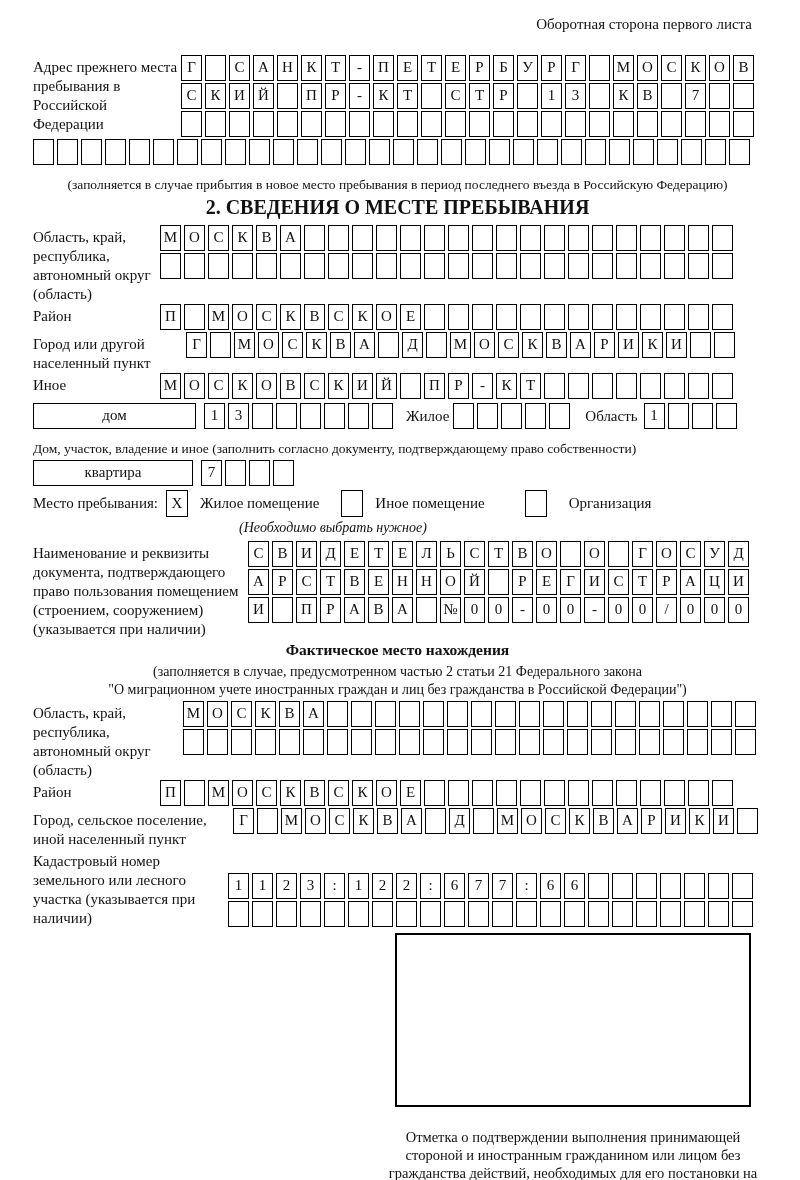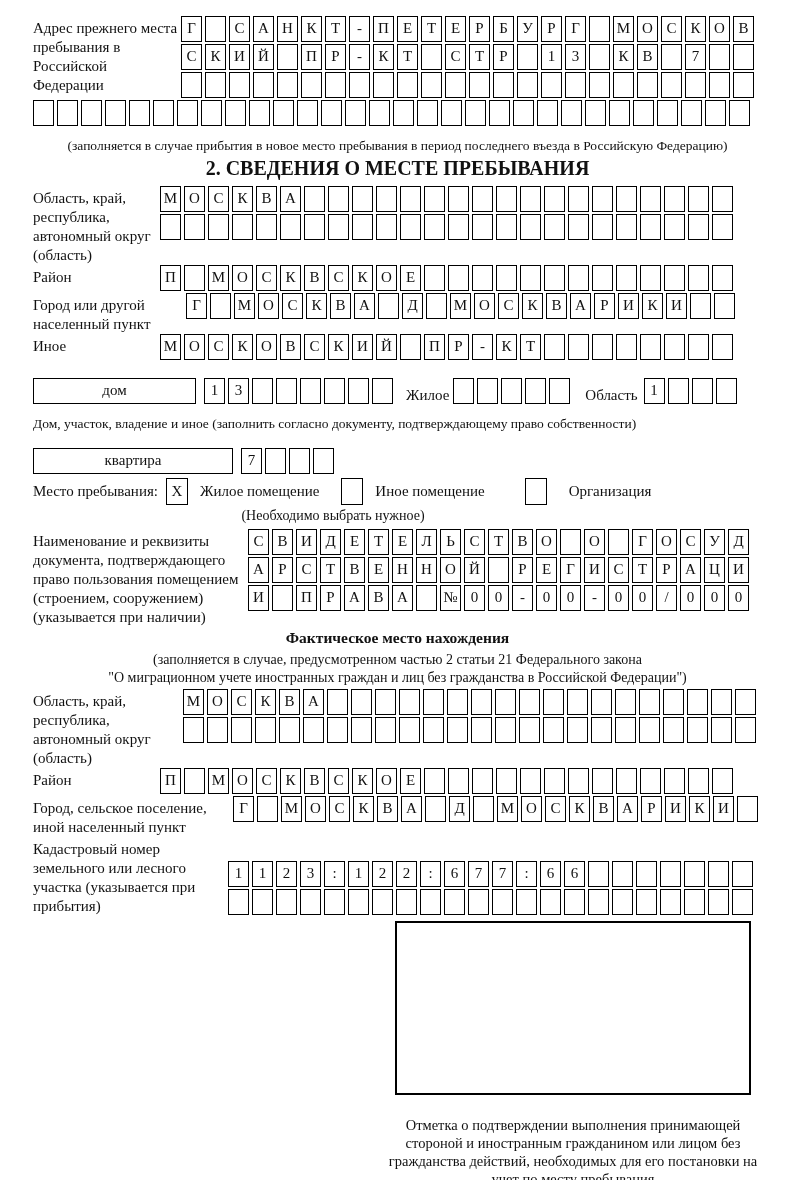--- a/index.html
+++ b/index.html
@@ -25,47 +25,48 @@
   }
   .indent26 { margin-left:26px; }
 
   .caption { font-size:13.5px; line-height:17px; }
   .center { text-align:center; }
 
   .sec-head { text-align:center; font-weight:bold; font-size:20px; margin:3px 0 6px 0; }
   .sub-head { text-align:center; font-weight:bold; font-size:15.5px; margin:2px 0 4px 0; }
   .note-line { text-align:center; font-size:14px; line-height:18px; }
 
-  .inline-row { display:flex; align-items:flex-end; margin-top:16px; }
+  .inline-row { display:flex; align-items:center; margin-top:2px; }
   .widebox {
     flex:none; height:26px; border:1.6px solid #000; text-align:center;
     font-size:15px; line-height:23px; background:#fff;
   }
   .gap4{width:4px;flex:none} .gap6{width:6px;flex:none} .gap8{width:8px;flex:none}
   .gap10{width:10px;flex:none} .gap12{width:12px;flex:none} .gap22{width:22px;flex:none} .gap40{width:40px;flex:none}
   .inline-lbl { font-size:15px; flex:none; }
 
   .cb {
     flex:none; width:22px; height:27px; border:1.6px solid #000; text-align:center;
     font-size:15px; line-height:24px; background:#fff;
   }
   .mesto-row { display:flex; align-items:center; margin-top:4px; }
-  .choose-note { width:600px; text-align:center; font-size:14px; line-height:18px; margin-top:2px; }
+  .choose-note { width:600px; text-align:center; font-size:14px; line-height:18px; margin-top:2px;font-style:italic; }
 
   .stamp-box { width:356px; height:174px; border:2px solid #000; margin-left:362px; margin-top:4px; background:#fff; }
   .stamp-caption { width:380px; margin-left:350px; margin-top:21px; text-align:center; font-size:14.5px; line-height:18px; }
 
   .mb2{margin-bottom:2px} .mt4{margin-top:4px}
   .cap-pad { margin:11px 0 3px 0; }
 </style>
 </head>
 <body>
 
 <div class="page">
 
+  <div class="top-note">Оборотная сторона первого листа</div>
 
   <div class="field">
     <div class="lbl w148">Адрес прежнего места пребывания в Российской Федерации</div>
     <div class="rows">
       <div class="crow">
           <span class="cell">Г</span>
           <span class="cell"></span>
           <span class="cell">С</span>
           <span class="cell">А</span>
           <span class="cell">Н</span>
@@ -361,21 +362,21 @@
     <div class="crow" style="margin-bottom:0">
         <span class="cell">1</span>
         <span class="cell"></span>
         <span class="cell"></span>
         <span class="cell"></span>
       </div>
   </div>
   <div class="caption cap-pad">Дом, участок, владение и иное (заполнить согласно документу, подтверждающему право собственности)</div>
 
   <div class="inline-row">
-    <div class="widebox" style="width:200px">квартира</div>
+    <div class="widebox" style="width:160px">квартира</div>
     <div class="gap8"></div>
     <div class="crow" style="margin-bottom:0">
         <span class="cell">7</span>
         <span class="cell"></span>
         <span class="cell"></span>
         <span class="cell"></span>
       </div>
   </div>
 
   <div class="mesto-row">
@@ -588,21 +589,21 @@
           <span class="cell">Р</span>
           <span class="cell">И</span>
           <span class="cell">К</span>
           <span class="cell">И</span>
           <span class="cell"></span>
         </div>
       </div>
   </div>
 
   <div class="field">
-    <div class="lbl w195">Кадастровый номер земельного или лесного участка (указывается при прибытия)</div>
+    <div class="lbl w195">Кадастровый номер земельного или лесного участка (указывается при наличии)</div>
     <div class="rows" style="padding-top:24px">
       <div class="crow">
           <span class="cell">1</span>
           <span class="cell">1</span>
           <span class="cell">2</span>
           <span class="cell">3</span>
           <span class="cell">:</span>
           <span class="cell">1</span>
           <span class="cell">2</span>
           <span class="cell">2</span>

